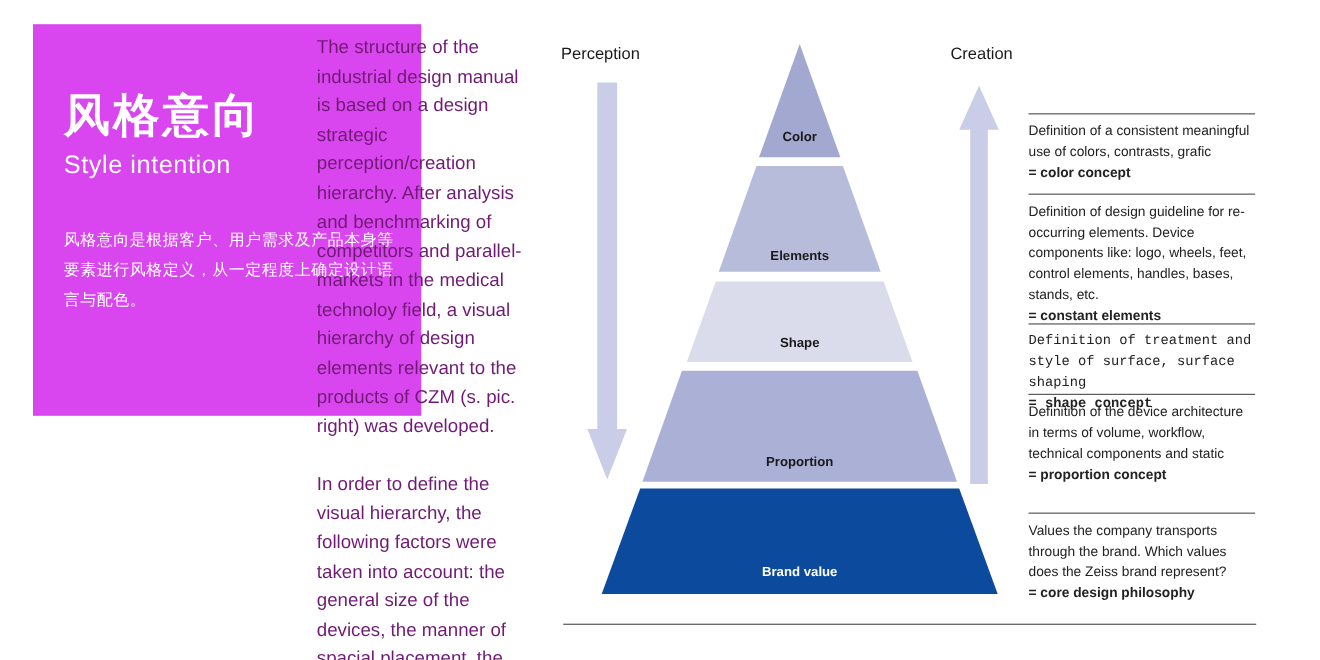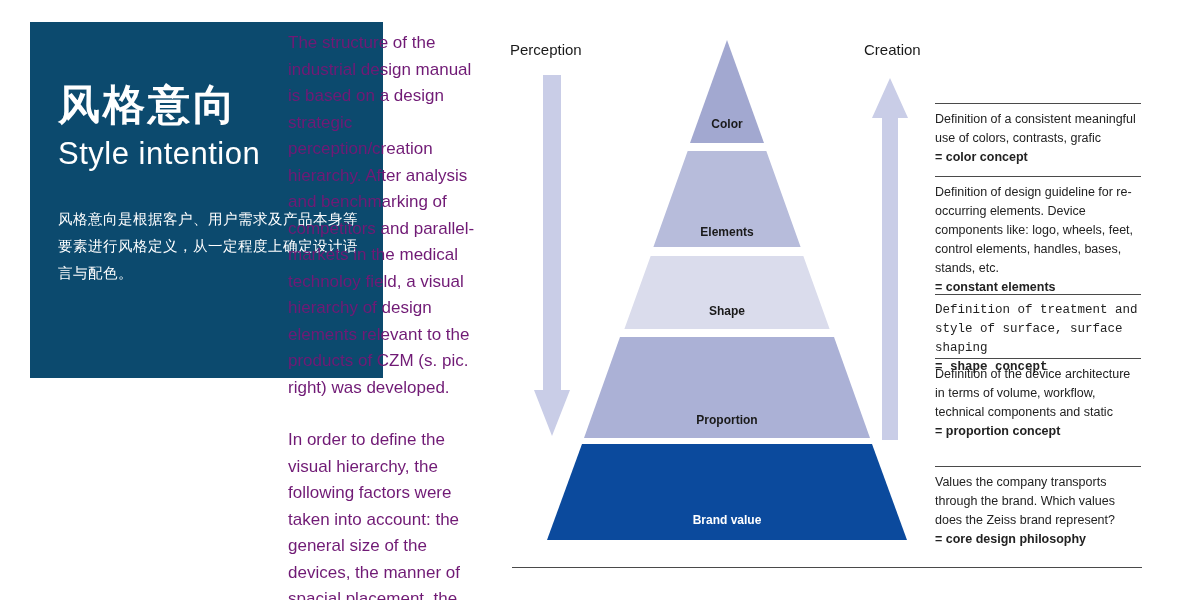--- a/index.html
+++ b/index.html
@@ -5,29 +5,29 @@
   * { margin:0; padding:0; box-sizing:border-box; }
   html,body { background:#ffffff; }
   body { font-family:"Liberation Sans", sans-serif; }
   .page {
     position:relative; width:1200px; height:600px;
     background:#ffffff; overflow:hidden;
   }
   
   .intro-card {
     position:absolute; left:30px; top:22px; width:353px; height:356px;
-    background:#0c4a6e; color:#ffffff; z-index:1;
+    background:#d946ef; color:#ffffff; z-index:1;
   }
   .intro-title-zh {
     position:absolute; left:28px; top:60px;
     font-size:42px; font-weight:700; letter-spacing:3px; line-height:1.1;
   }
   .intro-title-en {
     position:absolute; left:28px; top:114px;
-    font-size:31px; font-weight:300; letter-spacing:0.5px;
+    font-size:23px; font-weight:300; letter-spacing:0.5px;
   }
   .intro-desc {
     position:absolute; left:28px; top:184px; width:302px;
     font-size:14.5px; line-height:1.85; letter-spacing:0.5px;
   }
   
   .body-text {
     position:absolute; left:288px; top:30px; width:187px; z-index:2;
     font-size:17px; line-height:26.5px; color:#701a75;
   }

